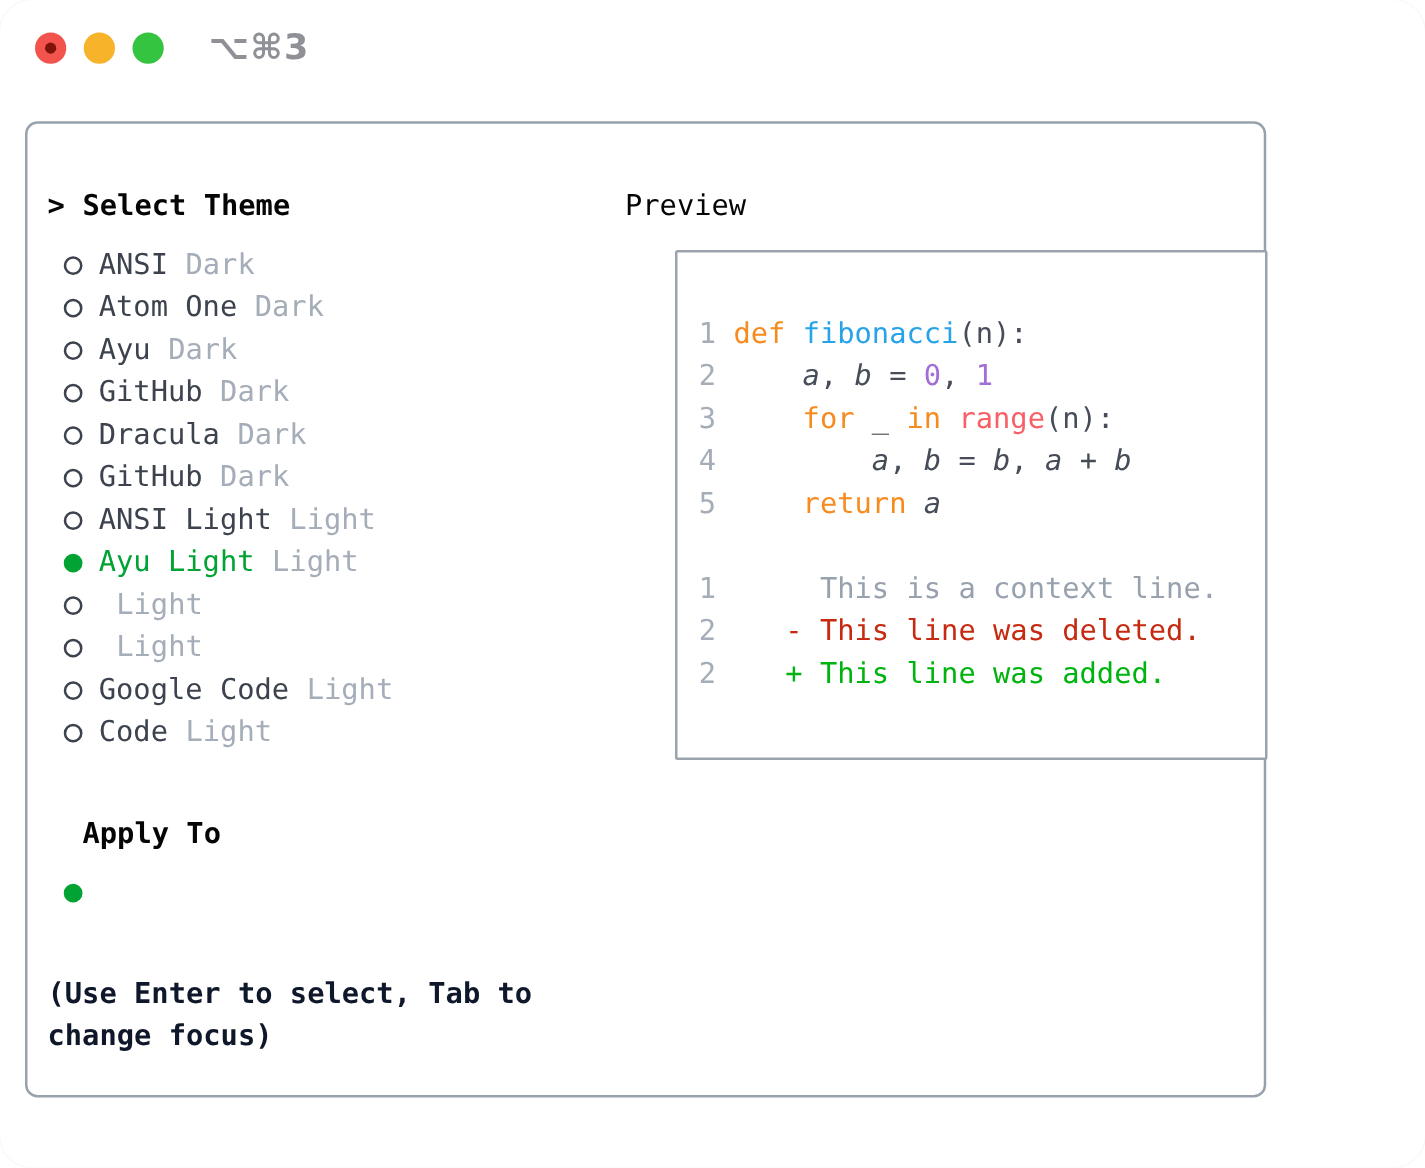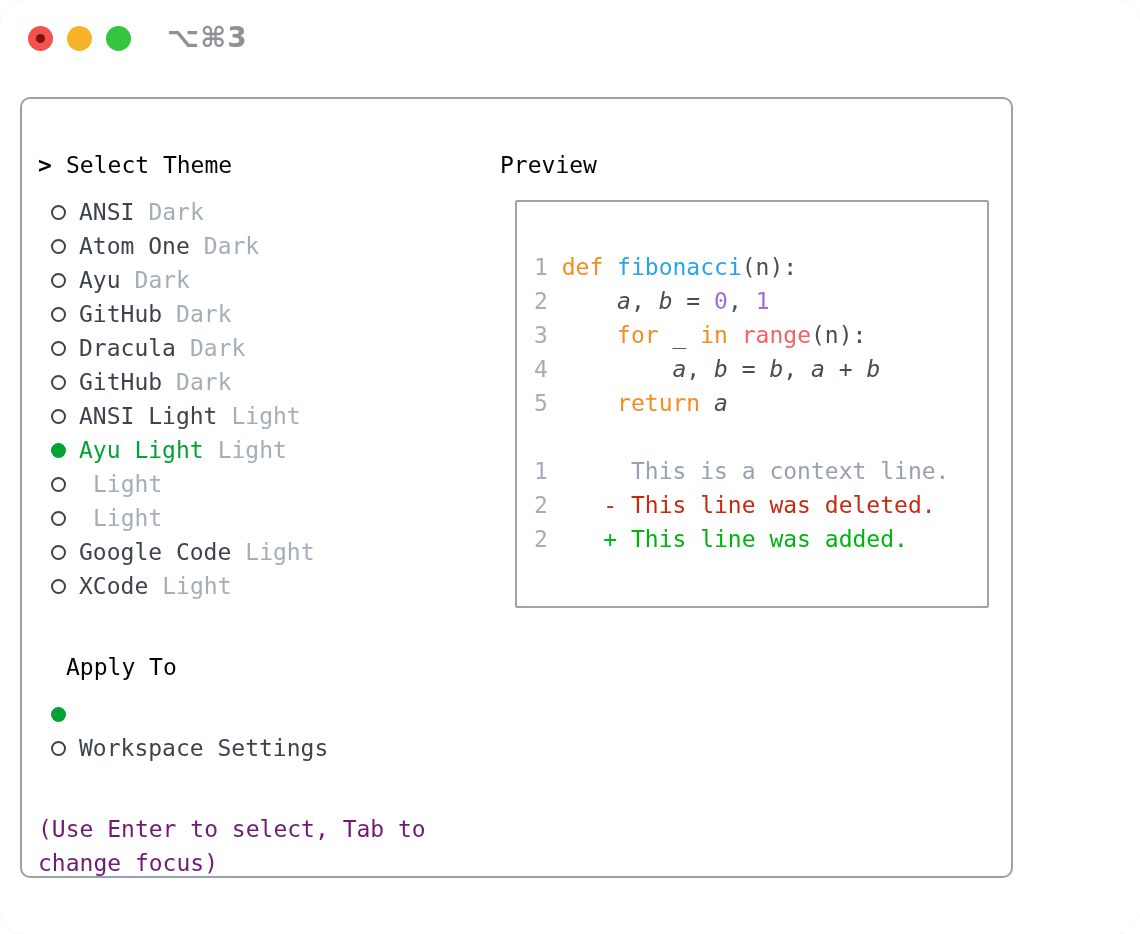--- a/index.html
+++ b/index.html
@@ -33,42 +33,42 @@
     position:absolute;left:20px;top:97px;
     width:989px;height:777px;
     border:2px solid #98a2ad;border-radius:10px;
     background:#ffffff;
   }
   .row{display:flex;align-items:center;height:34px;white-space:pre;}
   .marker{display:inline-flex;align-items:center;width:28px;flex:0 0 28px;}
   
   .left-col{position:absolute;left:16px;top:49px;width:444px;font-size:23px;}
   .prompt{font-weight:bold;color:#050505;}
-  .header-text{font-weight:normal;color:#050505;}
+  .header-text{font-weight:bold;color:#050505;}
   .radio{
     display:inline-block;width:11px;height:11px;border-radius:50%;
     border:2.5px solid #3d434e;background:transparent;
   }
   .radio.on{border-color:#00a334;background:#00a334;}
   .t-name{color:#3d434e;}
   .t-suffix{color:#a4adb8;margin-left:14px;}
   li.selected .t-name{color:#00a334;}
   ul.plain-list{list-style:none;margin:13px;padding:0;}
   .blank-row{height:34px;}
   .hint{
-    width:424px;font-size:23px;line-height:34px;color:#701a75;
-    white-space:normal;word-wrap:break-word;
+    width:424px;font-size:23px;line-height:34px;color:#0f172a;
+    white-space:normal;word-wrap:break-word;font-weight:bold;
   }
   
   .preview-label{
     position:absolute;left:478px;top:49px;height:34px;display:flex;align-items:center;
     font-size:23px;font-weight:normal;color:#050505;
   }
   .preview-box{
-    position:absolute;left:493px;top:101px;
+    position:absolute;left:518px;top:101px;
     width:470px;height:404px;
     border:2px solid #9aa3ae;border-radius:2px;background:#ffffff;
     overflow:hidden;
   }
   .code{
     padding:48px 0 0 17px;
     font-size:23px;line-height:34px;white-space:pre;
   }
   .code-line{height:34px;}
   .tok-gutter{color:#a4adb8;}
@@ -107,33 +107,32 @@
           <li class="row"><span class="marker"><span class="radio"></span></span><span class="t-name">Atom One</span><span class="t-suffix">Dark</span></li>
           <li class="row"><span class="marker"><span class="radio"></span></span><span class="t-name">Ayu</span><span class="t-suffix">Dark</span></li>
           <li class="row"><span class="marker"><span class="radio"></span></span><span class="t-name">GitHub</span><span class="t-suffix">Dark</span></li>
           <li class="row"><span class="marker"><span class="radio"></span></span><span class="t-name">Dracula</span><span class="t-suffix">Dark</span></li>
           <li class="row"><span class="marker"><span class="radio"></span></span><span class="t-name">GitHub</span><span class="t-suffix">Dark</span></li>
           <li class="row"><span class="marker"><span class="radio"></span></span><span class="t-name">ANSI Light</span><span class="t-suffix">Light</span></li>
           <li class="row selected"><span class="marker"><span class="radio on"></span></span><span class="t-name">Ayu Light</span><span class="t-suffix">Light</span></li>
           <li class="row"><span class="marker"><span class="radio"></span></span><span class="t-suffix">Light</span></li>
           <li class="row"><span class="marker"><span class="radio"></span></span><span class="t-suffix">Light</span></li>
           <li class="row"><span class="marker"><span class="radio"></span></span><span class="t-name">Google Code</span><span class="t-suffix">Light</span></li>
-          <li class="row"><span class="marker"><span class="radio"></span></span><span class="t-name">XCode</span><span class="t-suffix">Light</span></li>
+          <li class="row"><span class="marker"><span class="radio"></span></span><span class="t-name">Code</span><span class="t-suffix">Light</span></li>
         </ul>
 
       <div class="blank-row"></div>
 
       <div class="row">
         <span class="marker"></span>
         <span class="header-text">Apply To</span>
       </div>
 
       <ul id="apply-list" class="plain-list">
           <li class="row selected"><span class="marker"><span class="radio on"></span></span></li>
-          <li class="row"><span class="marker"><span class="radio"></span></span><span class="t-name">Workspace Settings</span></li>
         </ul>
 
       <div class="blank-row"></div>
 
       <div class="hint">(Use Enter to select, Tab to change focus)</div>
     </div>
 
     <div class="preview-label">Preview</div>
 
     <div class="preview-box">

